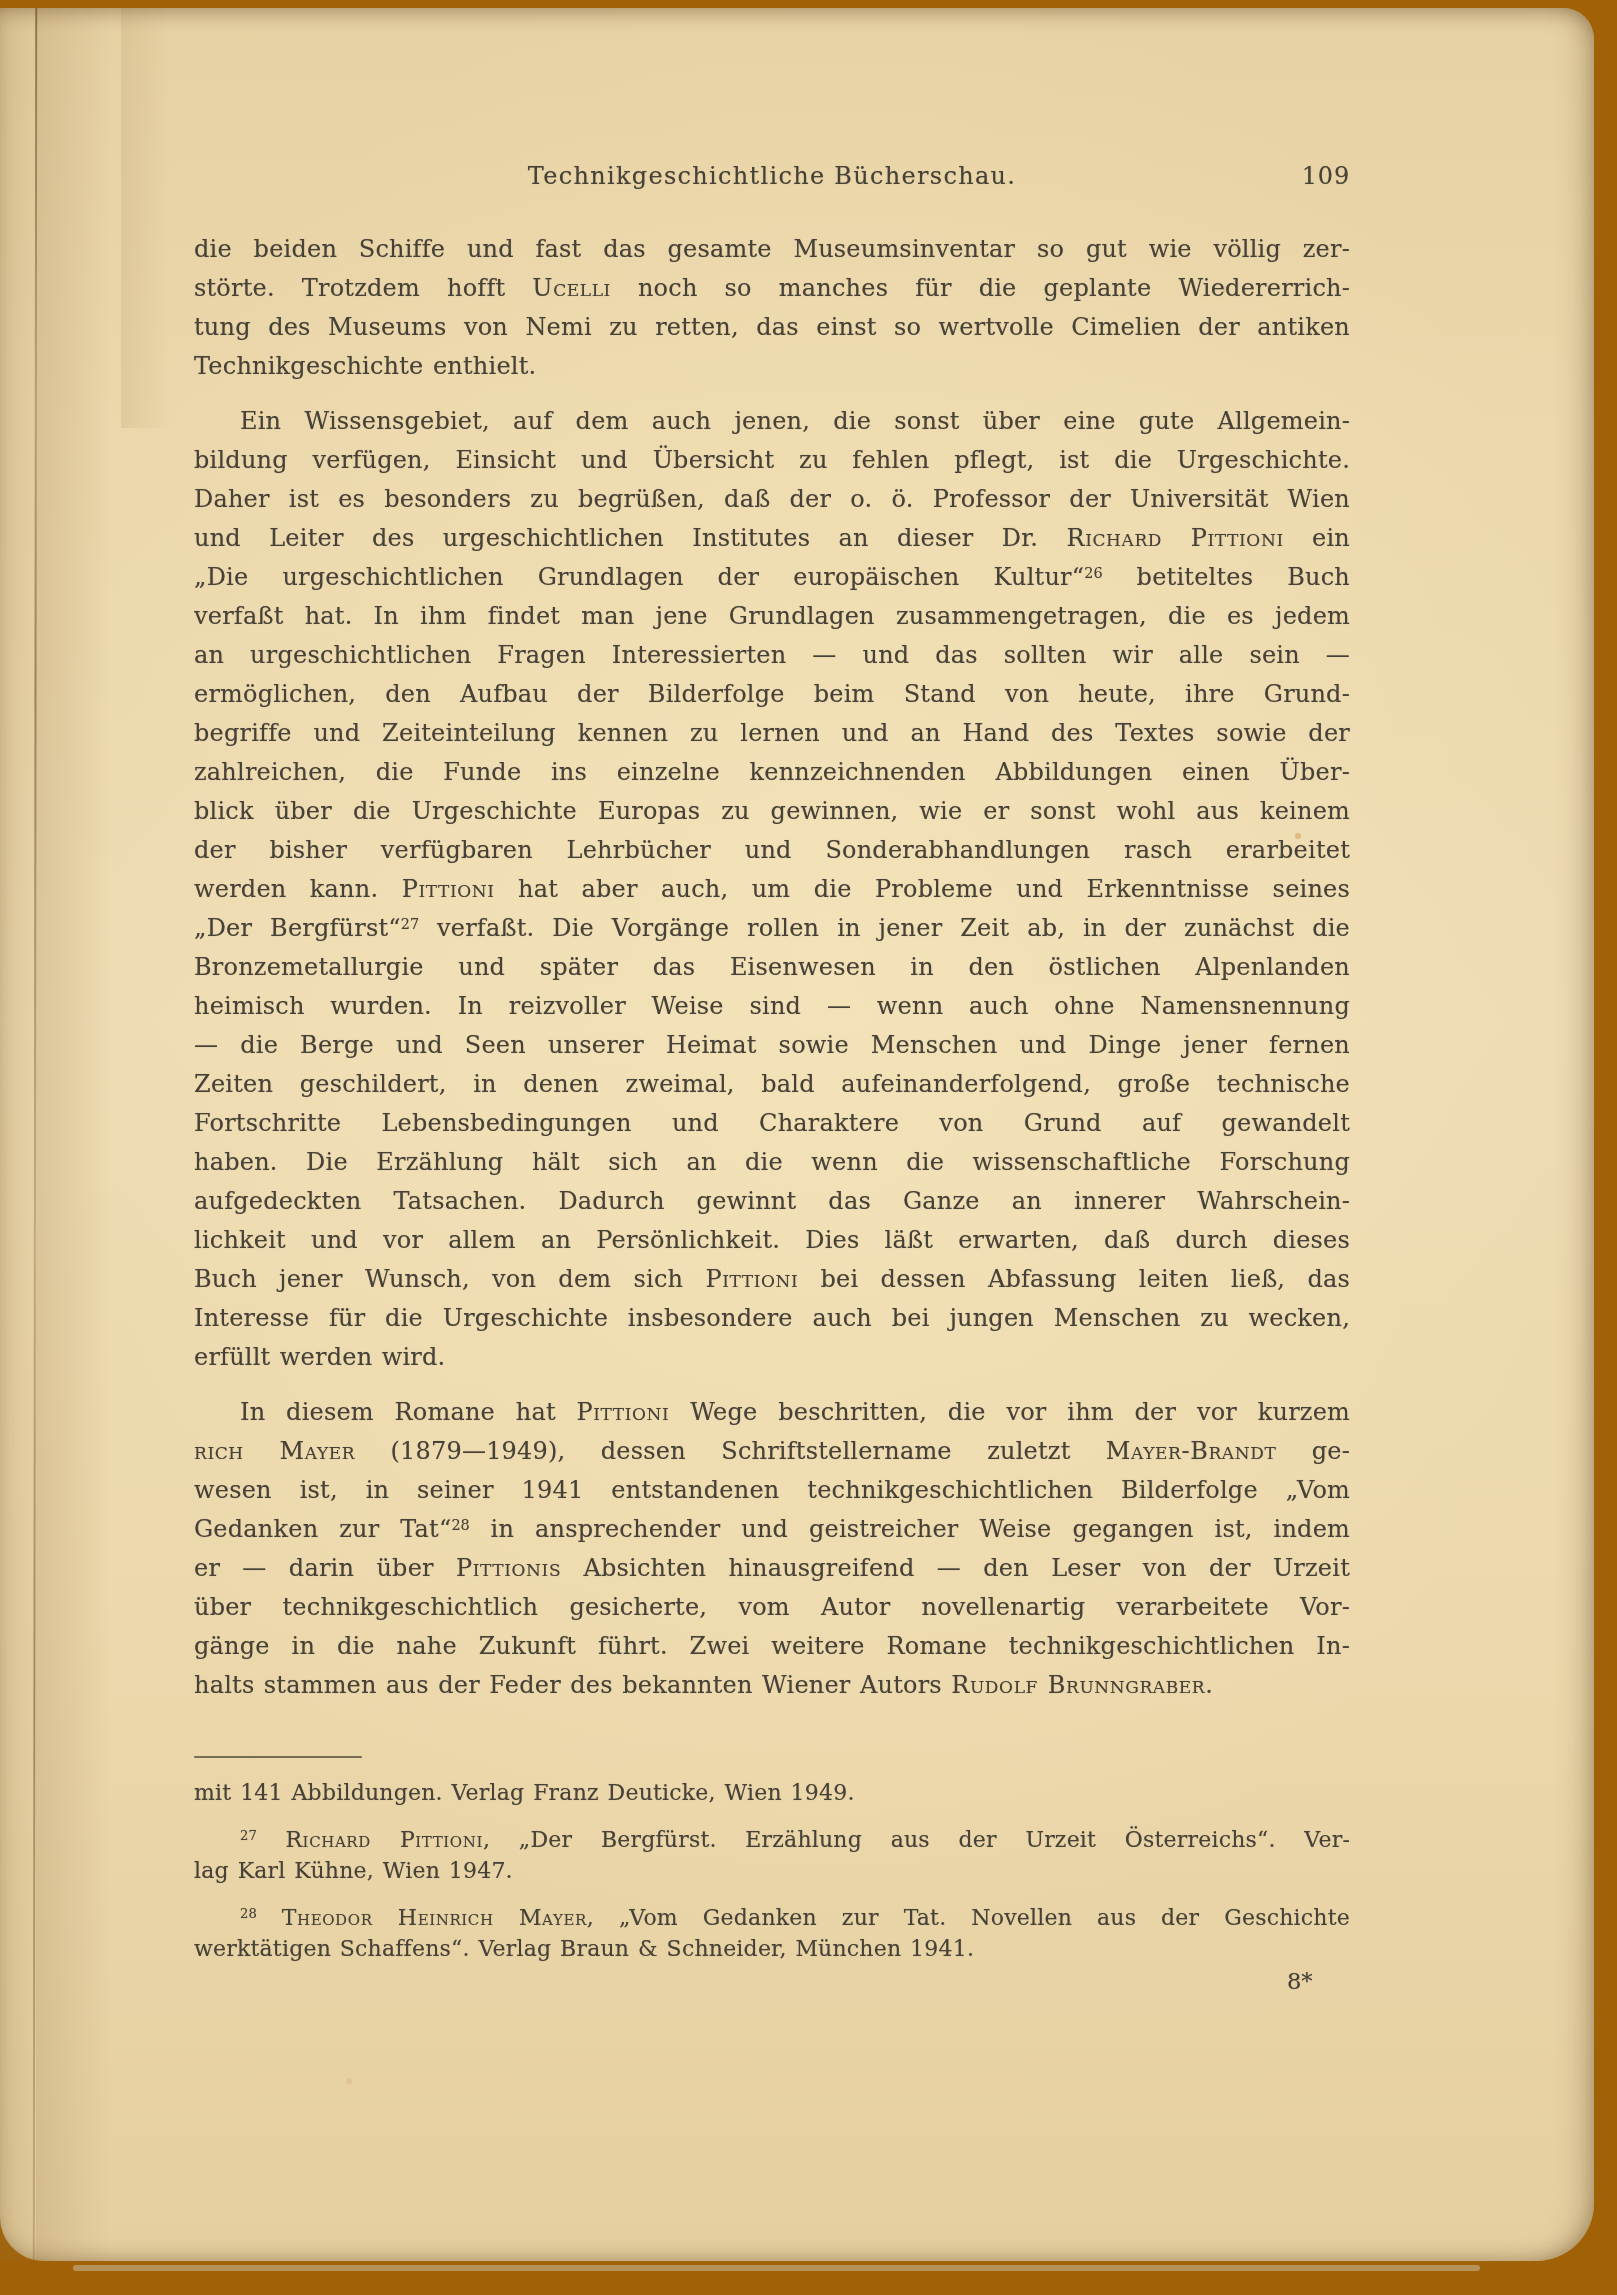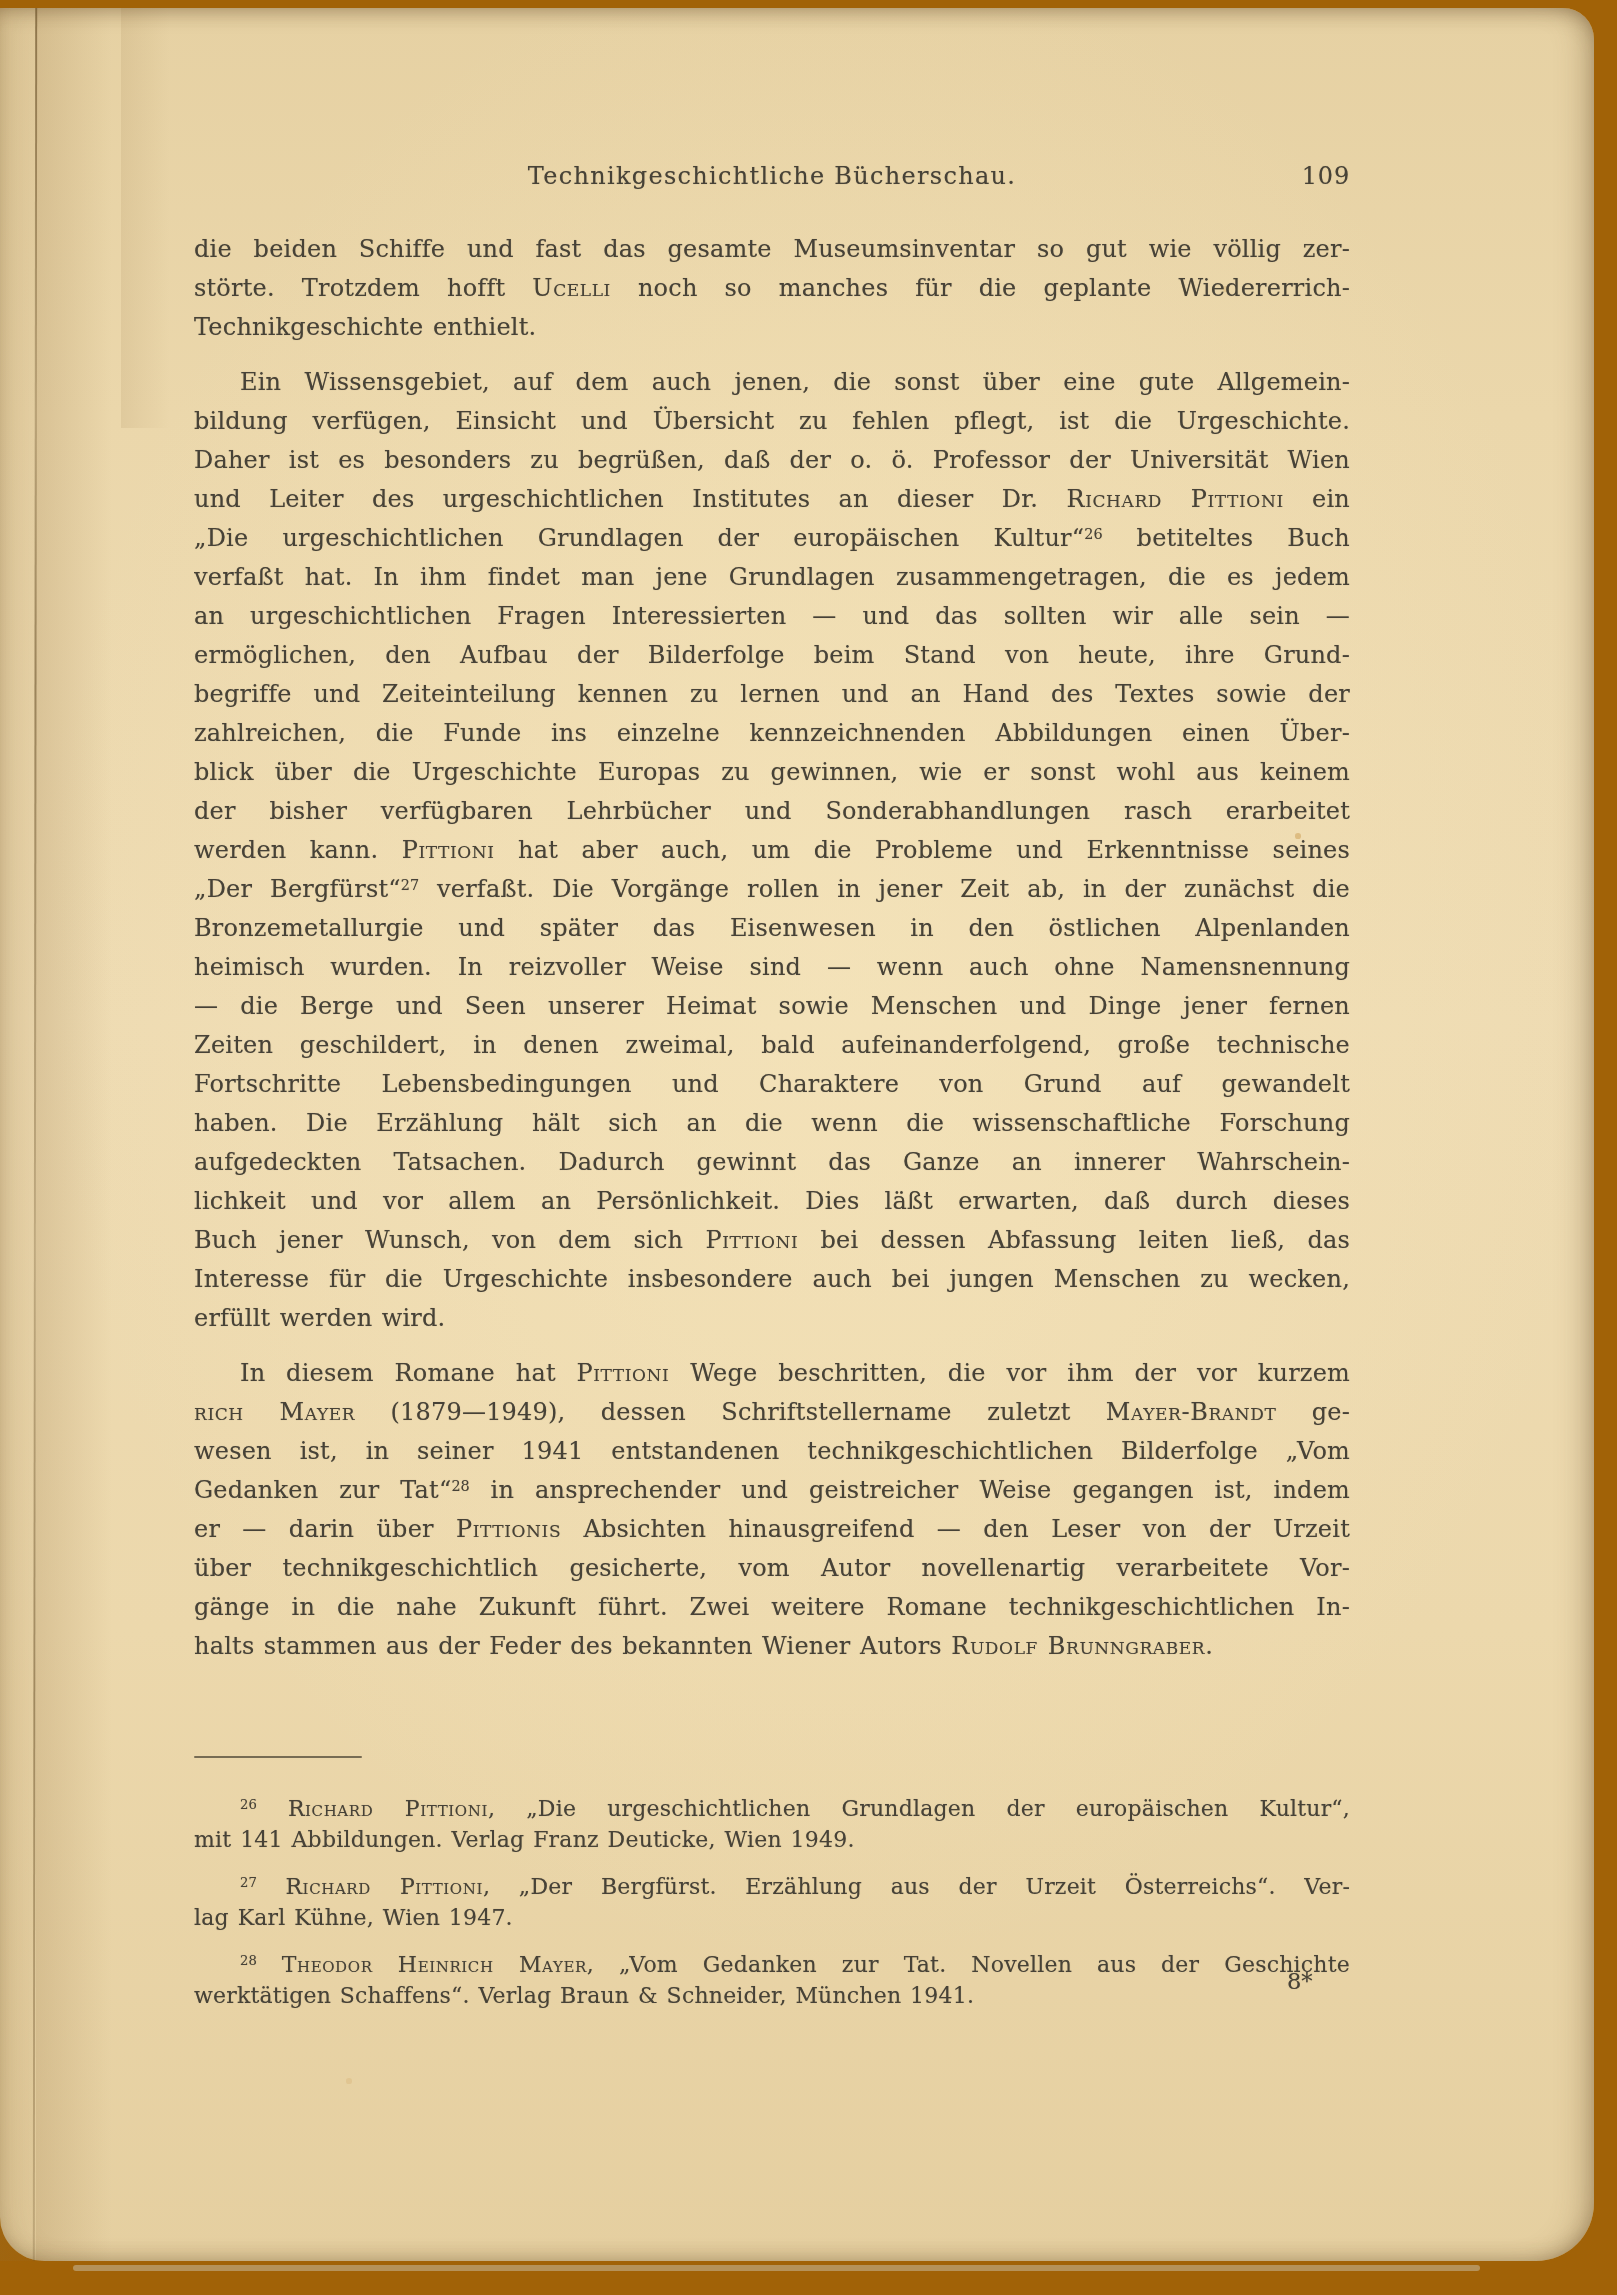--- a/index.html
+++ b/index.html
@@ -78,20 +78,21 @@
     <div class="speckle" style="left:346px;top:2070px;opacity:.4;"></div>
 
     <div class="header">
       <span>Technikgeschichtliche Bücherschau.</span>
       <span class="pagenum">109</span>
     </div>
 
     <div class="body-text">
         <div class="line jl">die beiden Schiffe und fast das gesamte Museumsinventar so gut wie völlig zer-</div>
         <div class="line jl">störte. Trotzdem hofft <span class="sc">Ucelli</span> noch so manches für die geplante Wiedererrich-</div>
+        <div class="line jl">tung des Museums von Nemi zu retten, das einst so wertvolle Cimelien der antiken</div>
         <div class="line end">Technikgeschichte enthielt.</div>
         <div class="line jl ind">Ein Wissensgebiet, auf dem auch jenen, die sonst über eine gute Allgemein-</div>
         <div class="line jl">bildung verfügen, Einsicht und Übersicht zu fehlen pflegt, ist die Urgeschichte.</div>
         <div class="line jl">Daher ist es besonders zu begrüßen, daß der o. ö. Professor der Universität Wien</div>
         <div class="line jl">und Leiter des urgeschichtlichen Institutes an dieser Dr. <span class="sc">Richard Pittioni</span> ein</div>
         <div class="line jl">„Die urgeschichtlichen Grundlagen der europäischen Kultur“<span class="sup">26</span> betiteltes Buch</div>
         <div class="line jl">verfaßt hat. In ihm findet man jene Grundlagen zusammengetragen, die es jedem</div>
         <div class="line jl">an urgeschichtlichen Fragen Interessierten — und das sollten wir alle sein —</div>
         <div class="line jl">ermöglichen, den Aufbau der Bilderfolge beim Stand von heute, ihre Grund-</div>
         <div class="line jl">begriffe und Zeiteinteilung kennen zu lernen und an Hand des Textes sowie der</div>
@@ -117,21 +118,20 @@
         <div class="line jl">Gedanken zur Tat“<span class="sup">28</span> in ansprechender und geistreicher Weise gegangen ist, indem</div>
         <div class="line jl">er — darin über <span class="sc">Pittionis</span> Absichten hinausgreifend — den Leser von der Urzeit</div>
         <div class="line jl">über technikgeschichtlich gesicherte, vom Autor novellenartig verarbeitete Vor-</div>
         <div class="line jl">gänge in die nahe Zukunft führt. Zwei weitere Romane technikgeschichtlichen In-</div>
         <div class="line end">halts stammen aus der Feder des bekannten Wiener Autors <span class="sc">Rudolf Brunngraber</span>.</div>
       </div>
 
     <div class="fn-rule"></div>
 
     <div class="footnotes">
-        <div class="line jl ind"><span class="sup">26</span> <span class="sc">Richard Pittioni</span>, „Die urgeschichtlichen Grundlagen der europäischen Kultur“,</div>
         <div class="line end">mit 141 Abbildungen. Verlag Franz Deuticke, Wien 1949.</div>
         <div class="line jl ind"><span class="sup">27</span> <span class="sc">Richard Pittioni</span>, „Der Bergfürst. Erzählung aus der Urzeit Österreichs“. Ver-</div>
         <div class="line end">lag Karl Kühne, Wien 1947.</div>
         <div class="line jl ind"><span class="sup">28</span> <span class="sc">Theodor Heinrich Mayer</span>, „Vom Gedanken zur Tat. Novellen aus der Geschichte</div>
         <div class="line end">werktätigen Schaffens“. Verlag Braun &amp; Schneider, München 1941.</div>
       </div>
 
     <div class="sig">8*</div>
   </div>
 

